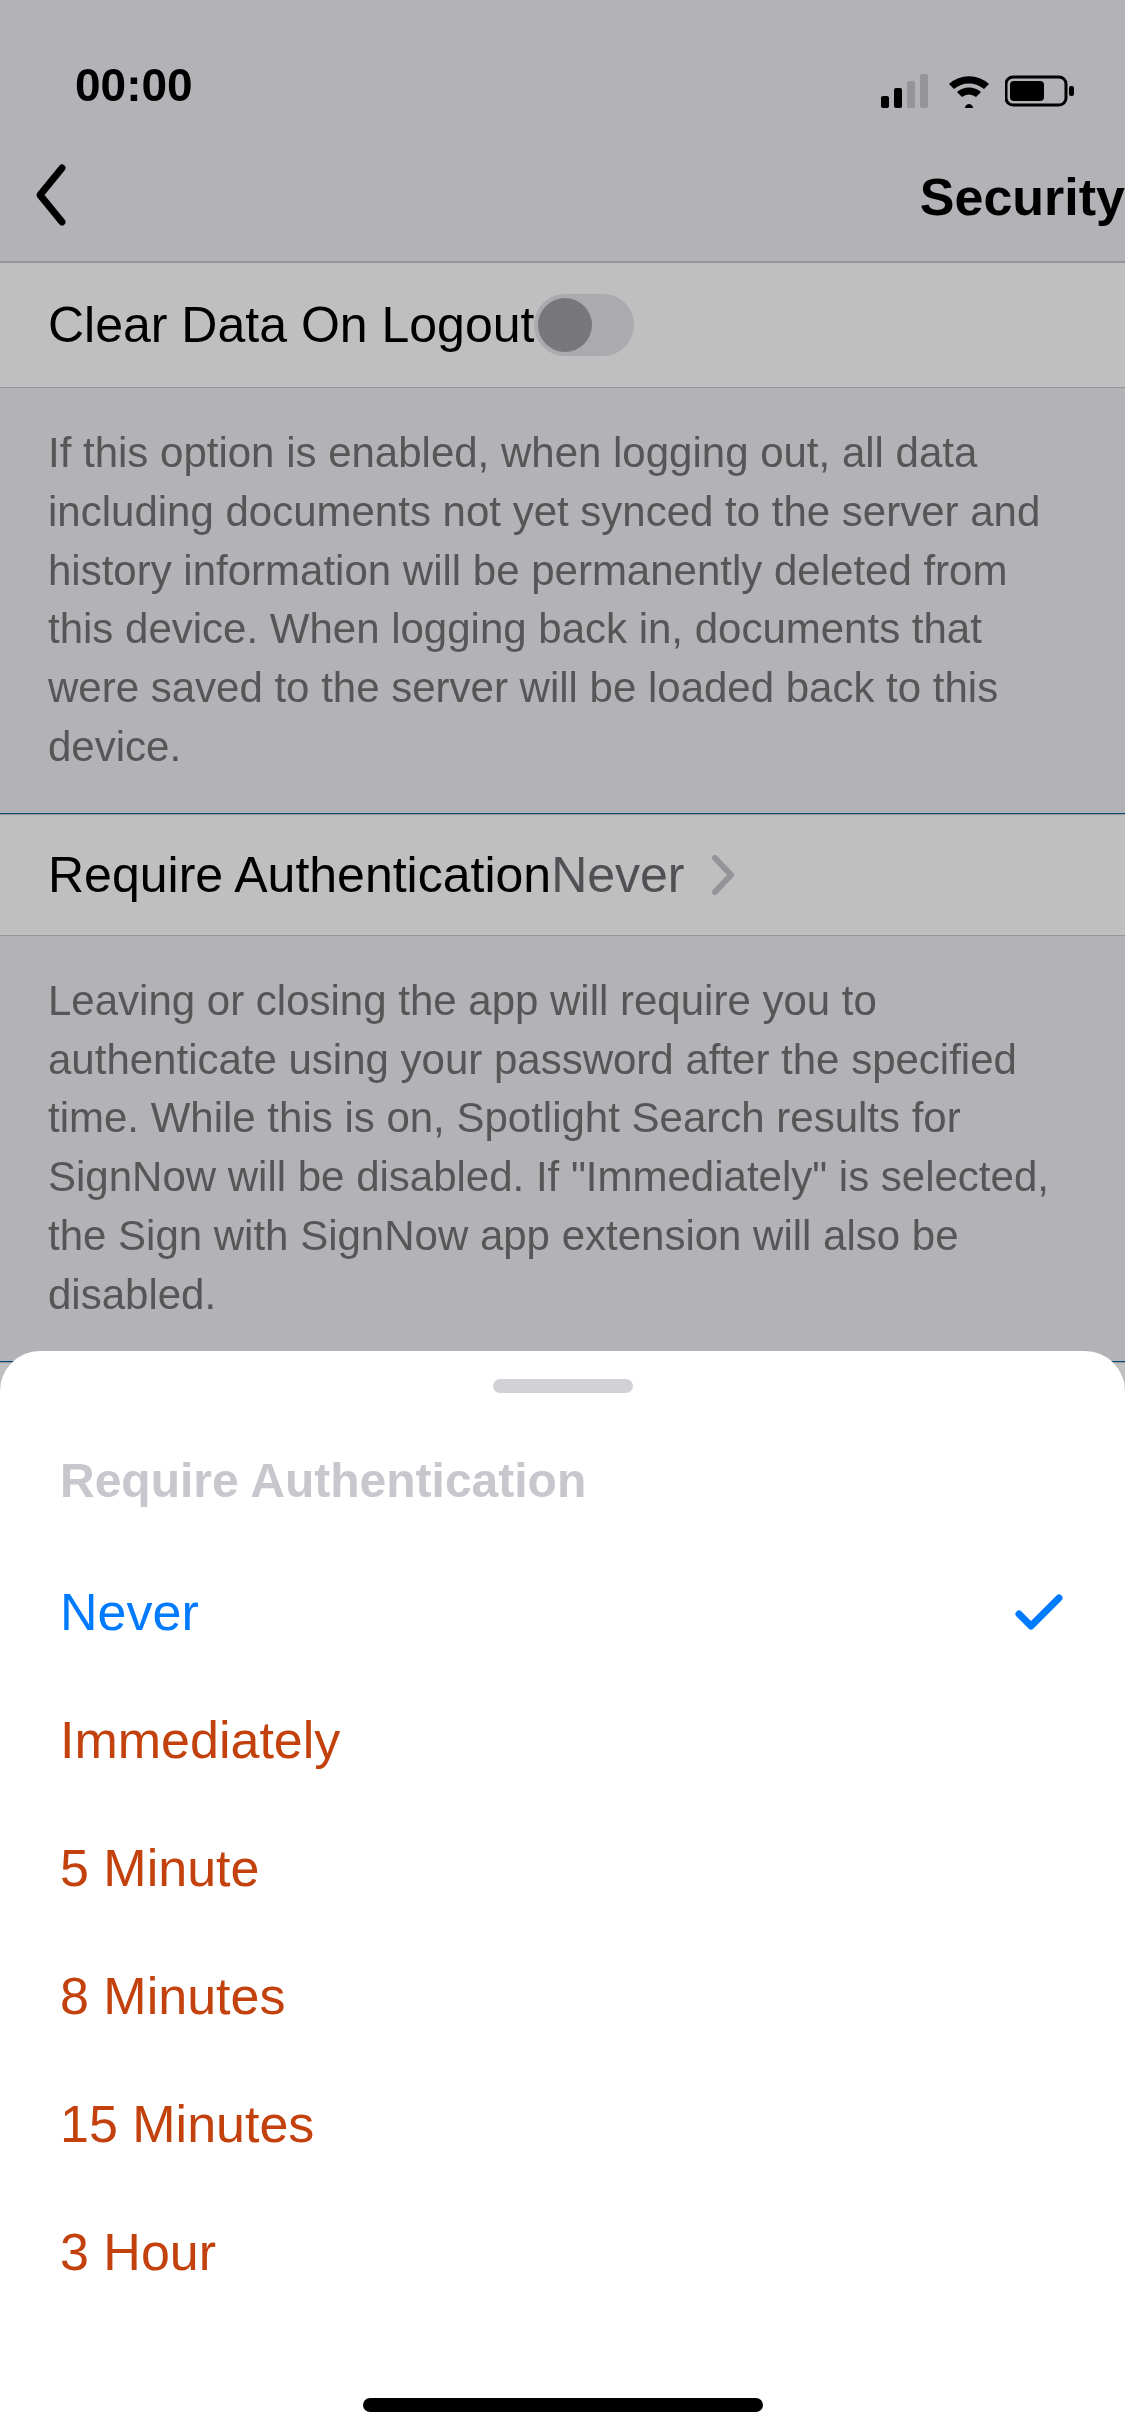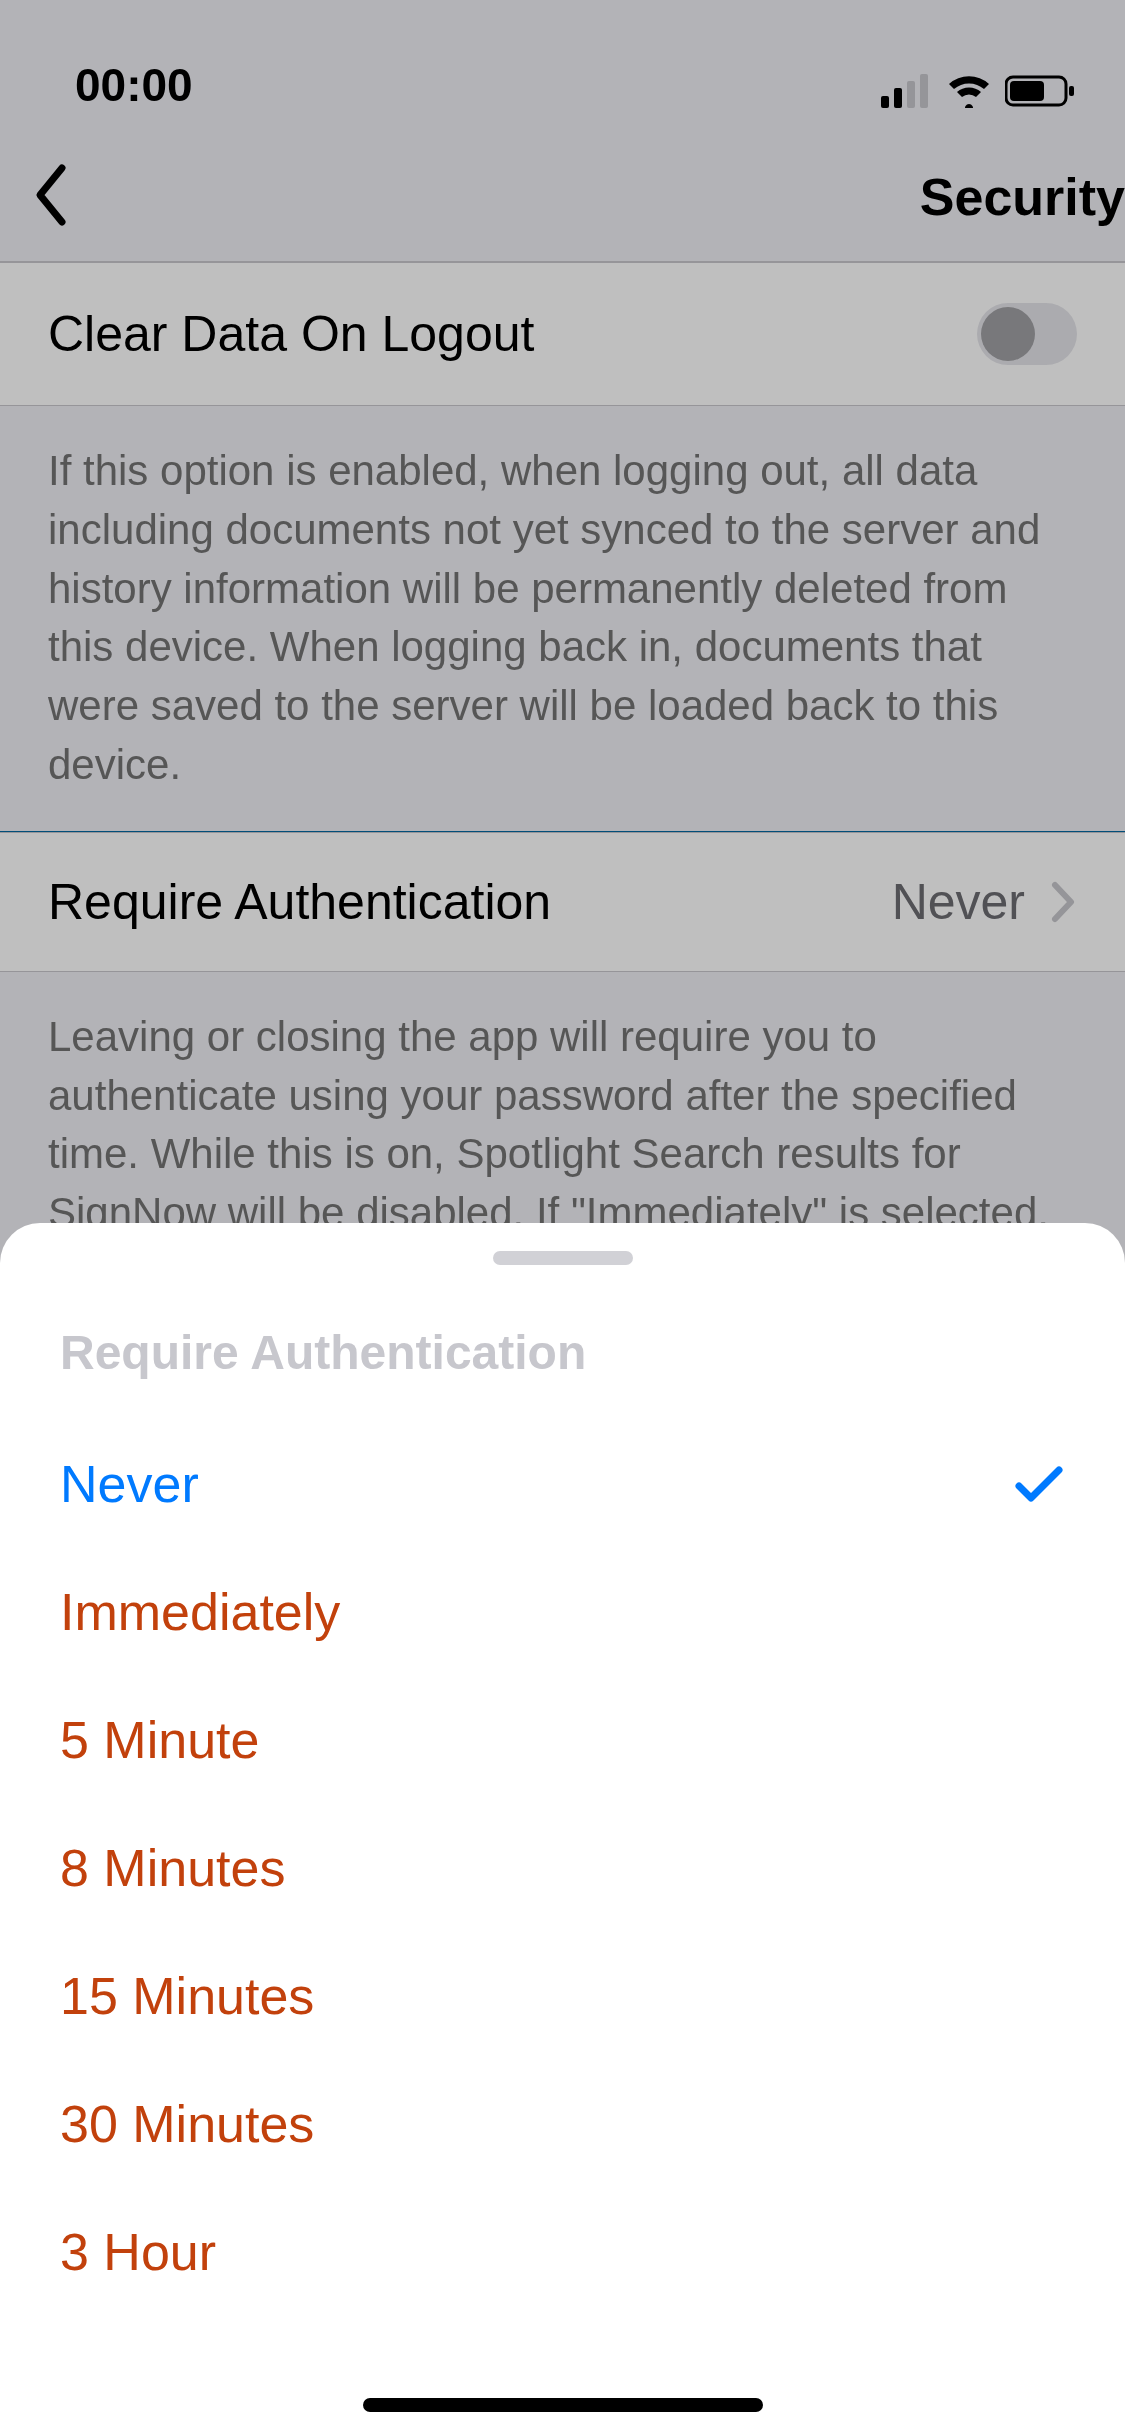--- a/index.html
+++ b/index.html
@@ -53,22 +53,21 @@
     .nav-title {
       font-size: 52px;
       font-weight: 600;
     }
 
     
     .setting-row {
       background: #ffffff;
       display: flex;
       align-items: center;
-      justify-content: space-between;
-      padding: 40px 48px;
+      padding: 31px 48px;
       border-bottom: 1px solid #c8c7cc;
       border-top: 1px solid #c8c7cc;
     }
     .setting-row:first-of-type { margin-top: 0; }
     .setting-label {
       font-size: 50px;
       font-weight: 400;
       color: #000;
     }
     .setting-value {
@@ -258,21 +257,18 @@
       <div class="option">
         <span class="option-label">5 Minute</span>
       </div>
       <div class="option">
         <span class="option-label">8 Minutes</span>
       </div>
       <div class="option">
         <span class="option-label">15 Minutes</span>
       </div>
       <div class="option">
-        <span class="option-label">30 Minutes</span>
-      </div>
-      <div class="option">
         <span class="option-label">3 Hour</span>
       </div>
     </div>
 </div>
 
 <div class="home-indicator"></div>
 
 </body></html>

